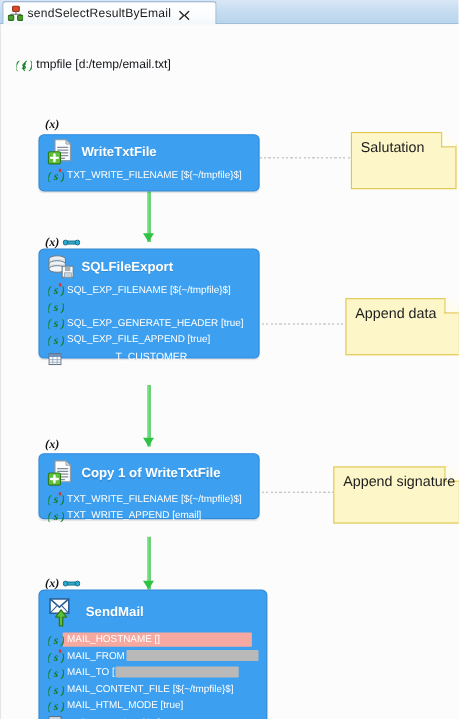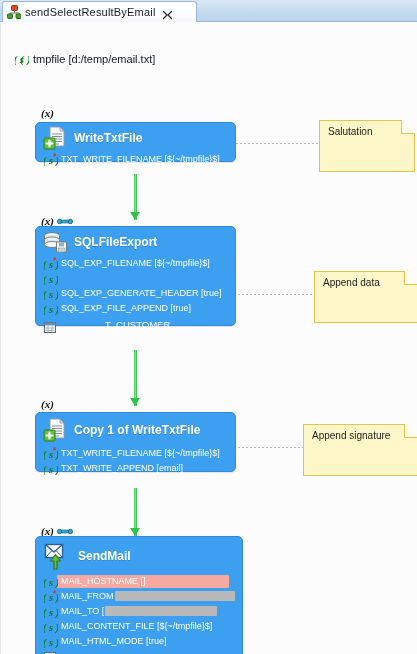--- a/index.html
+++ b/index.html
@@ -142,21 +142,21 @@
     position:absolute;right:-1px;top:-1px;width:13px;height:13px;
     background:#fffdf0;
     border-left:1px solid #e0c64f;border-bottom:1px solid #e0c64f;
   }
   .note .fold:after{
     content:"";position:absolute;right:-1px;top:-1px;width:0;height:0;
     border-left:13px solid transparent;border-top:13px solid #fcfcfc;
   }
   .note-text{
     position:absolute;left:8px;top:5px;right:16px;
-    font-size:10px;color:#1d1d1d;white-space:nowrap;
+    font-size:13px;color:#1d1d1d;white-space:nowrap;
     font-family:"Liberation Sans","DejaVu Sans",sans-serif;
   }
 </style>
 </head>
 <body>
 
 <div id="app">
 
   <div class="tabbar">
     <div class="tab">
@@ -203,21 +203,21 @@
     </div>
 
     <div class="notelink" style="left:235px;top:121px;width:83px;"></div>
     <div class="notelink" style="left:237px;top:272px;width:76px;"></div>
     <div class="notelink" style="left:237px;top:425px;width:76px;"></div>
 
     <div class="xmark" style="left:40px;top:85px;">
       <span class="xtxt">(x)</span>
     </div>
 
-    <div class="node" style="left:34px;top:100px;width:201px;height:40px;">
+    <div class="node" style="left:34px;top:100px;width:201px;height:52px;">
       <div class="node-head">
         <span class="node-icon">
           <svg width="26" height="26" viewBox="0 0 26 26">
             <path d="M8 2 H18 L22 6 V21 H8 Z" fill="#fdfdfd" stroke="#8d9aa6" stroke-width="1"></path>
             <path d="M18 2 L18 6 L22 6 Z" fill="#d5dde4" stroke="#8d9aa6" stroke-width=".8"></path>
             <g stroke="#7f8d99" stroke-width="1">
               <path d="M10 9 H20 M10 11.5 H20 M10 14 H20 M10 16.5 H20 M10 19 H17"></path>
             </g>
             <path d="M3 12 H13 V22 H3 Z" fill="none"></path>
             <g>

